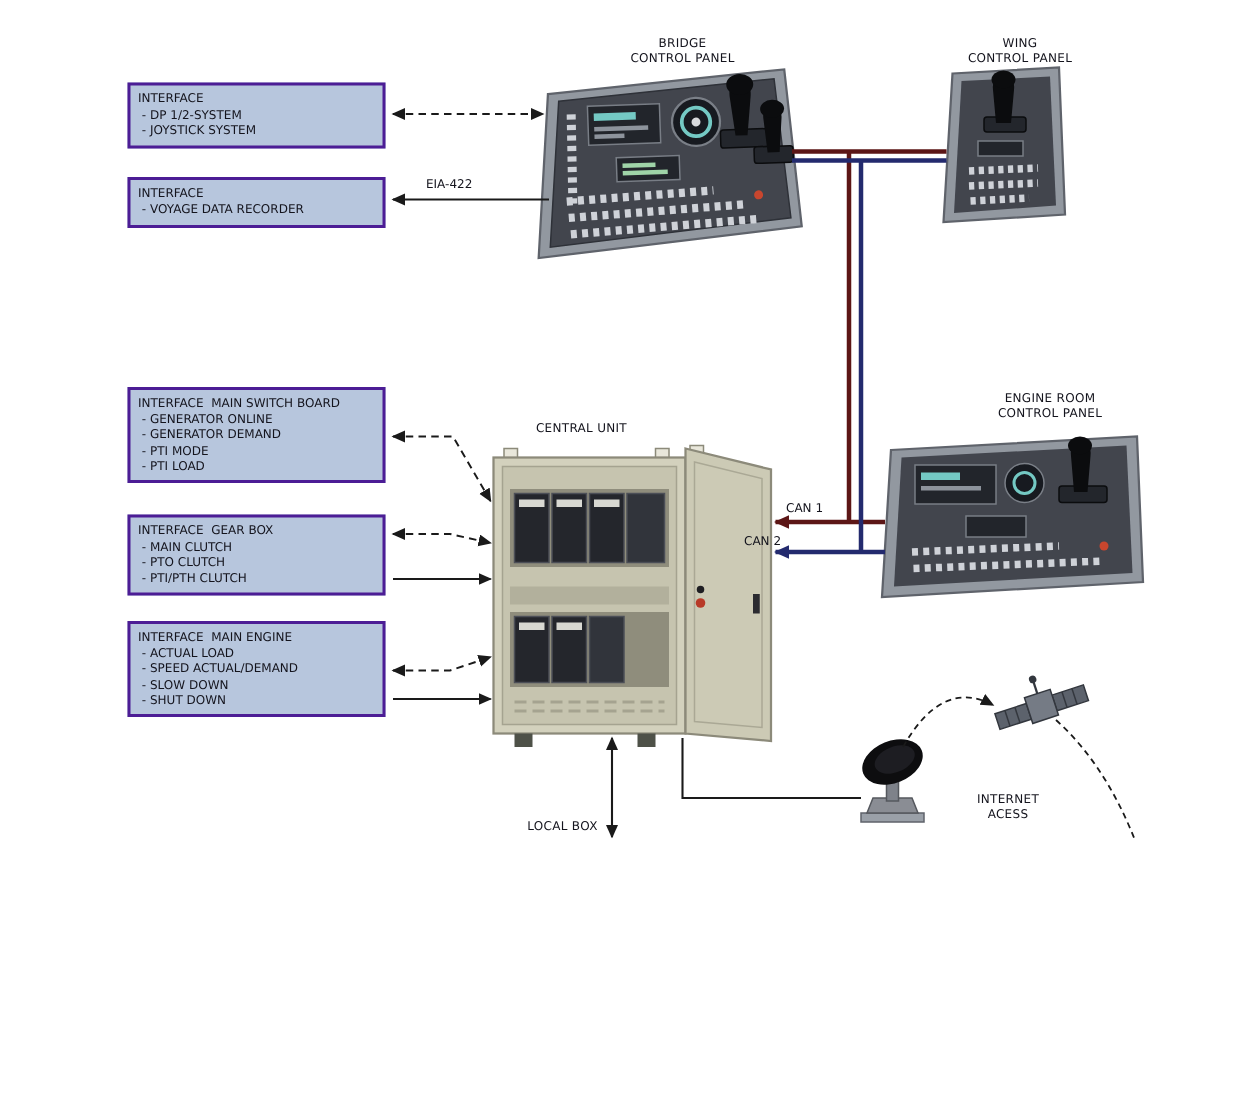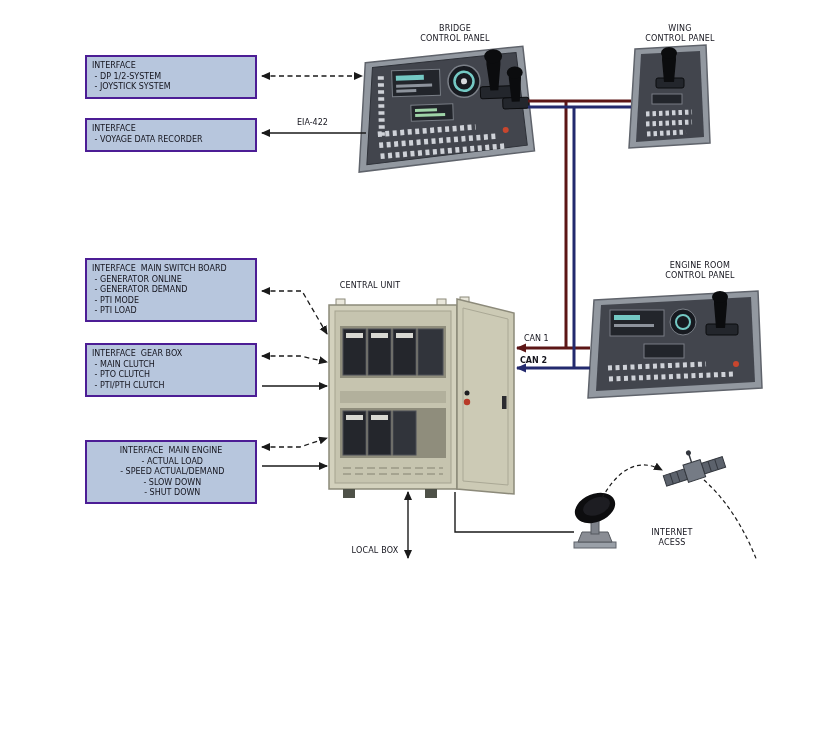--- a/index.html
+++ b/index.html
@@ -18,44 +18,44 @@
 <body>
 
 <div class="canvas">
 
   <div class="nlabel" style="left:395px;top:24px;width:120px;">BRIDGE
 CONTROL PANEL</div>
   <div class="nlabel" style="left:625px;top:24px;width:110px;">WING
 CONTROL PANEL</div>
   <div class="nlabel" style="left:640px;top:261px;width:120px;">ENGINE ROOM
 CONTROL PANEL</div>
-  <div class="nlabel" style="left:322px;top:281px;width:96px;">CENTRAL UNIT</div>
+  <div class="nlabel" style="left:322px;top:281px;width:96px;text-align:right;">CENTRAL UNIT</div>
   <div class="nlabel" style="left:330px;top:546px;width:90px;">LOCAL BOX</div>
   <div class="nlabel" style="left:632px;top:528px;width:80px;">INTERNET
 ACESS</div>
   <div class="nlabel" style="left:480px;top:706px;width:132px;">HYDRAULIC UNIT CPP</div>
-  <div class="buslabel" style="left:297px;top:118px;">EIA-422</div>
+  <div class="buslabel" style="left:284px;top:118px;">EIA-422</div>
   <div class="buslabel" style="left:524px;top:334px;">CAN 1</div>
-  <div class="buslabel" style="left:520px;top:356px;font-weight:bold;">CAN 2</div>
+  <div class="buslabel" style="left:496px;top:356px;">CAN 2</div>
 
   <div class="ibox" style="left:85px;top:55px;width:172px;height:44px;">INTERFACE
  - DP 1/2-SYSTEM
  - JOYSTICK SYSTEM</div>
   <div class="ibox" style="left:85px;top:118px;width:172px;height:34px;">INTERFACE
  - VOYAGE DATA RECORDER</div>
   <div class="ibox" style="left:85px;top:343px;width:172px;height:54px;">INTERFACE  GEAR BOX
  - MAIN CLUTCH
  - PTO CLUTCH
  - PTI/PTH CLUTCH</div>
   <div class="ibox" style="left:85px;top:258px;width:172px;height:64px;">INTERFACE  MAIN SWITCH BOARD
  - GENERATOR ONLINE
  - GENERATOR DEMAND
  - PTI MODE
  - PTI LOAD</div>
-  <div class="ibox" style="left:85px;top:440px;width:172px;height:64px;text-align:center;">INTERFACE  MAIN ENGINE
+  <div class="ibox" style="left:85px;top:414px;width:172px;height:64px;">INTERFACE  MAIN ENGINE
  - ACTUAL LOAD
  - SPEED ACTUAL/DEMAND
  - SLOW DOWN
  - SHUT DOWN</div>
 
   <div class="node" style="left:355px;top:44px;width:180px;height:132px;transform:rotate(-2deg);">
     <svg width="180" height="132" viewBox="0 0 180 132">
       <polygon points="12,16 170,5 178,110 2,125" fill="#9298a0" stroke="#5f636b" stroke-width="1.5"></polygon>
       <polygon points="19,21 163,11 171,104 10,118" fill="#42454d" stroke="#2e3138"></polygon>
       <line x1="27" y1="30" x2="26" y2="92" stroke="#cfd2d8" stroke-width="6" stroke-dasharray="3.5 3.5"></line>

